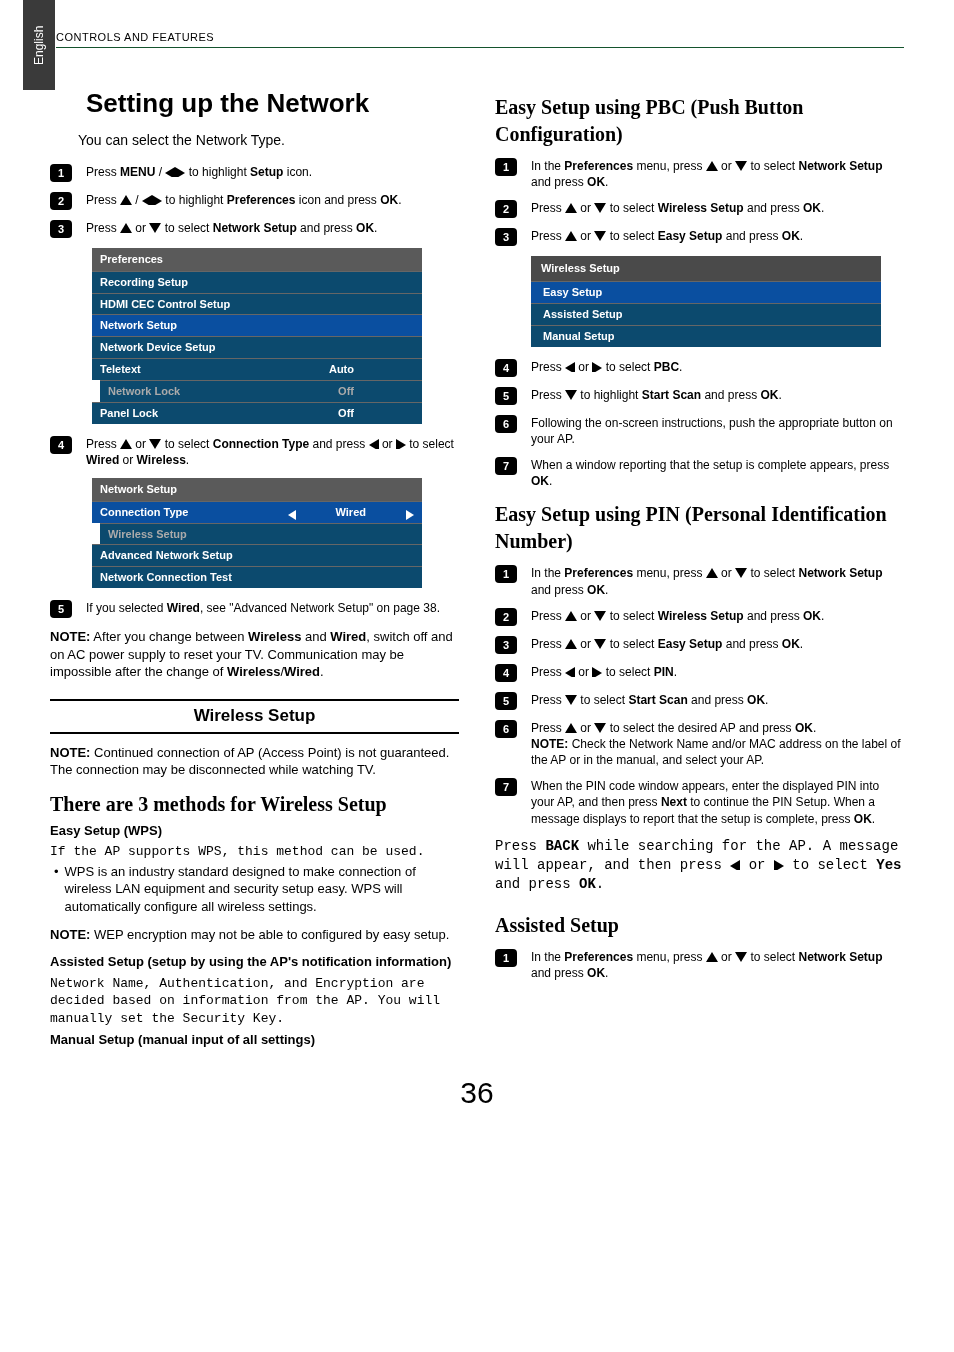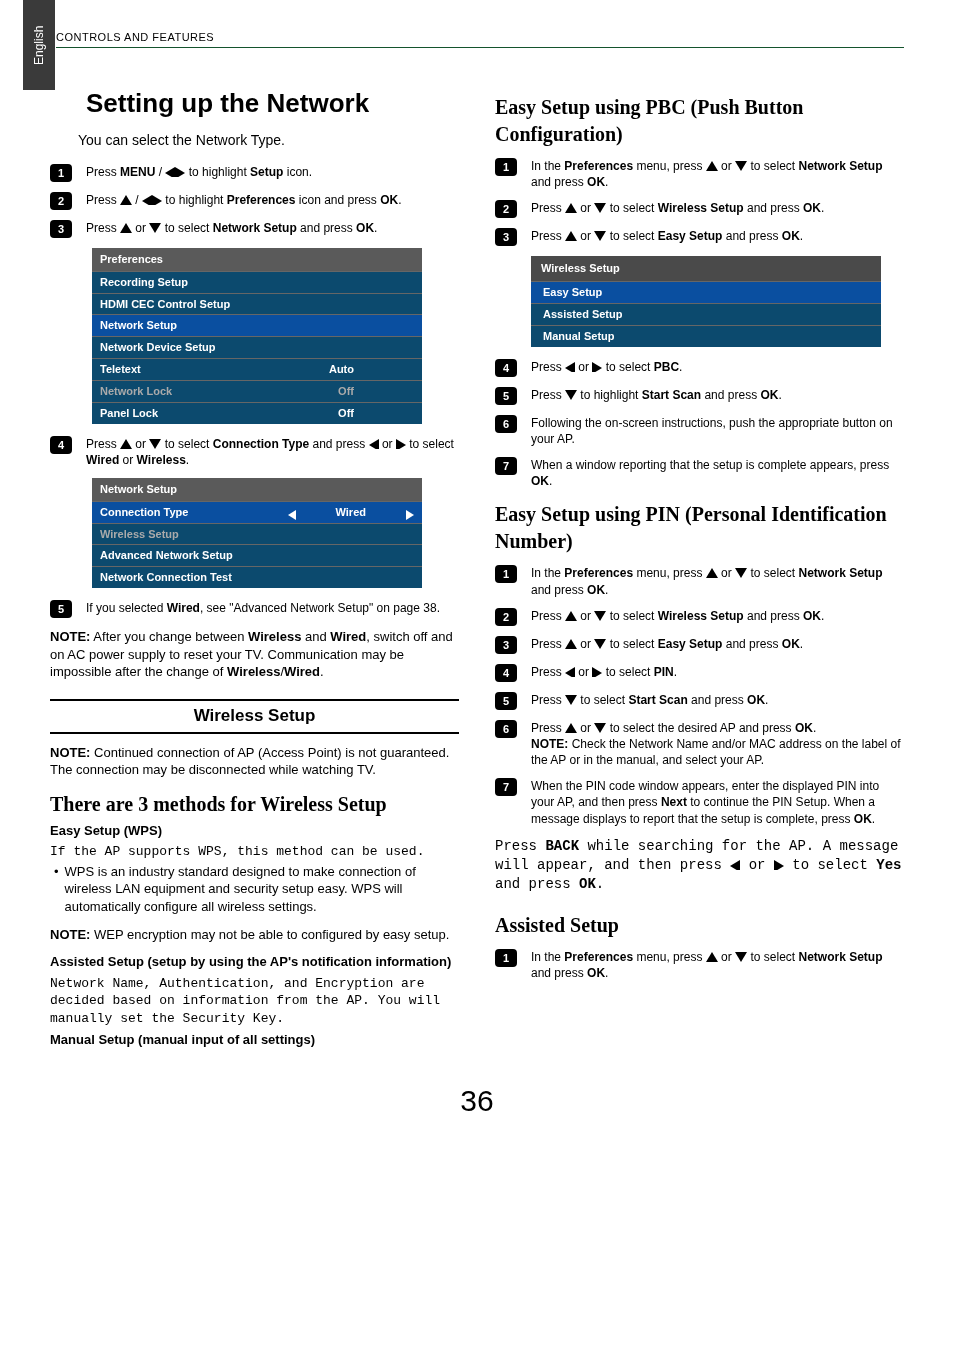--- a/index.html
+++ b/index.html
@@ -84,21 +84,21 @@
   .menu-row {
     background: #0c4a6e;
     color: #fff;
     font-size: 11px;
     font-weight: 700;
     padding: 3px 8px;
     border-top: 1px solid #666;
     display: flex;
     justify-content: space-between;
   }
-  .menu-row.dim { color: #aaa; }
+  .menu-row.dim { color: #aaa; margin-left: 8px; }
   .menu-row.selected { background: #0a4fa0; }
   .menu-row .val-wrap {
     display: flex;
     gap: 30px;
     align-items: flex-end;
     padding-right: 30px;
   }
   .col-right .menu-box { width: 350px; margin-left: 36px; }
   .col-right .menu-head { background: #4a4a4a; padding: 5px 10px; }
   .col-right .menu-row { padding: 3px 12px; }
@@ -125,21 +125,21 @@
     font-size: 13px;
     font-weight: 700;
     margin: 4px 0;
   }
   .body-text { font-size: 13px; margin: 2px 0; font-family: Liberation Mono, monospace; }
   .bullet-row { display: flex; gap: 6px; font-size: 13px; margin: 2px 0 2px 4px;}
   .bullet-row .dot { flex-shrink: 0; }
   .page-num {
     text-align: center;
     font-size: 30px;
-    margin-top: 28px;
+    margin-top: 20px;
   }
   b { font-weight: 700; }
   svg.tri { vertical-align: -1px; }
 </style>
 </head>
 <body>
 
 <svg width="0" height="0" style="position:absolute">
   <defs>
     <g id="tri-up">

